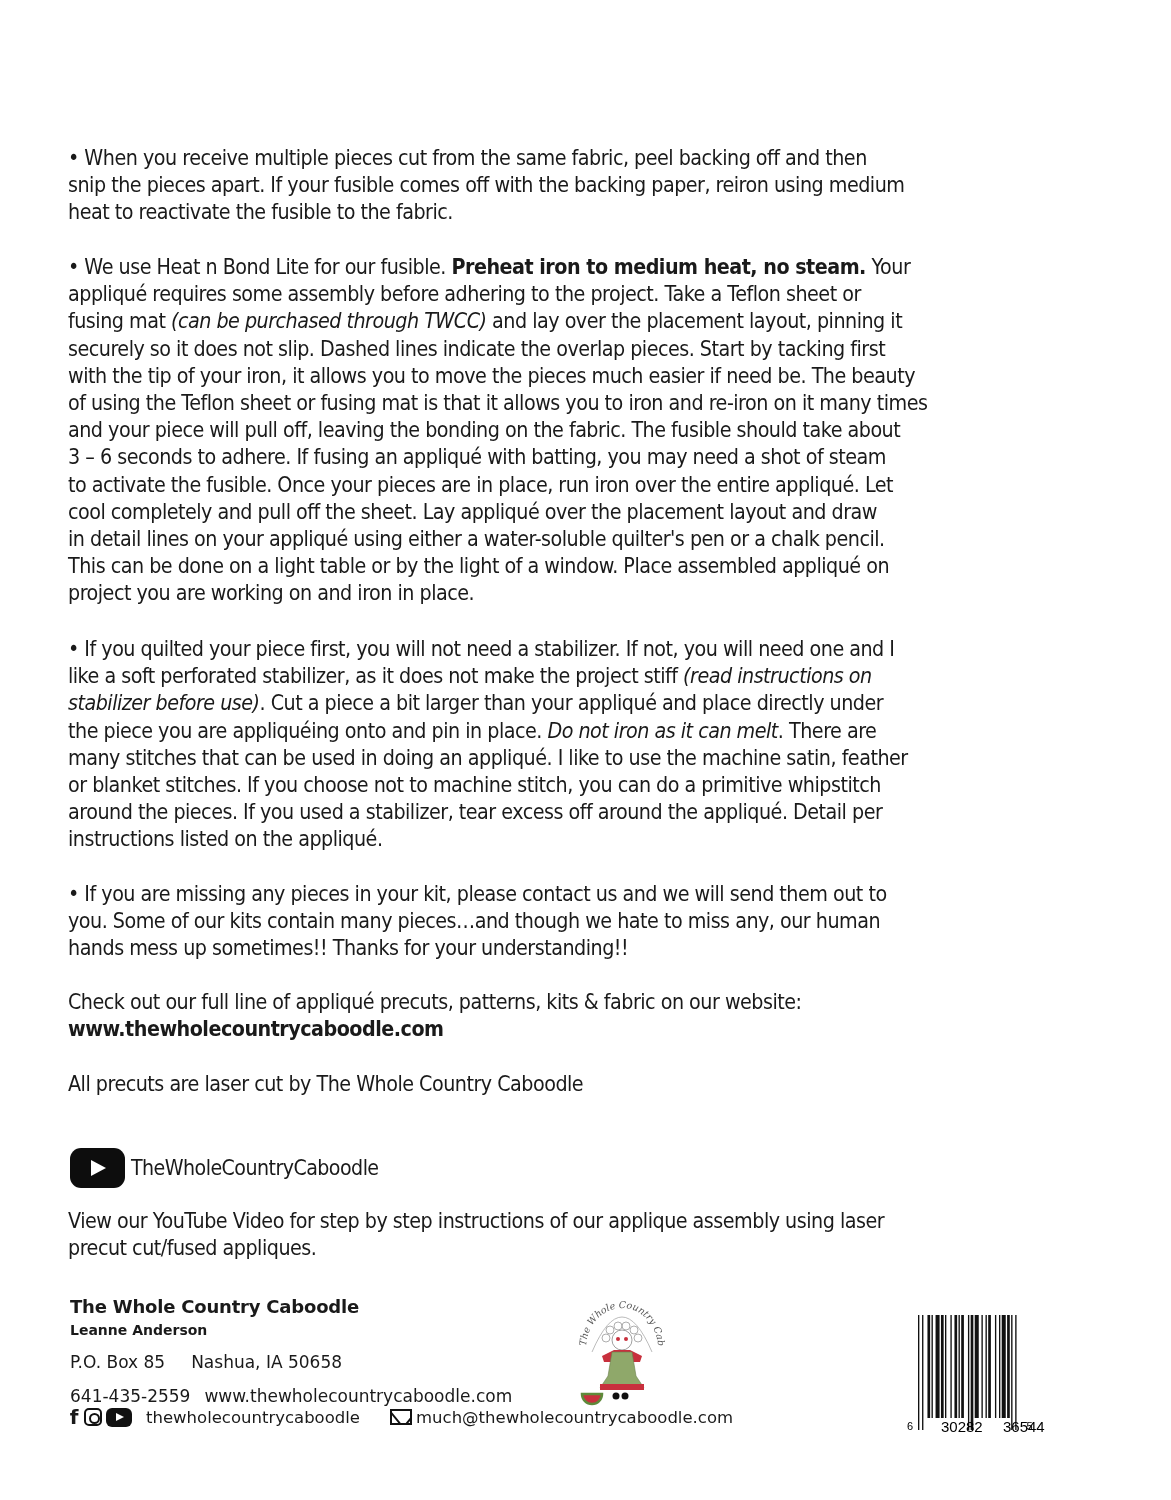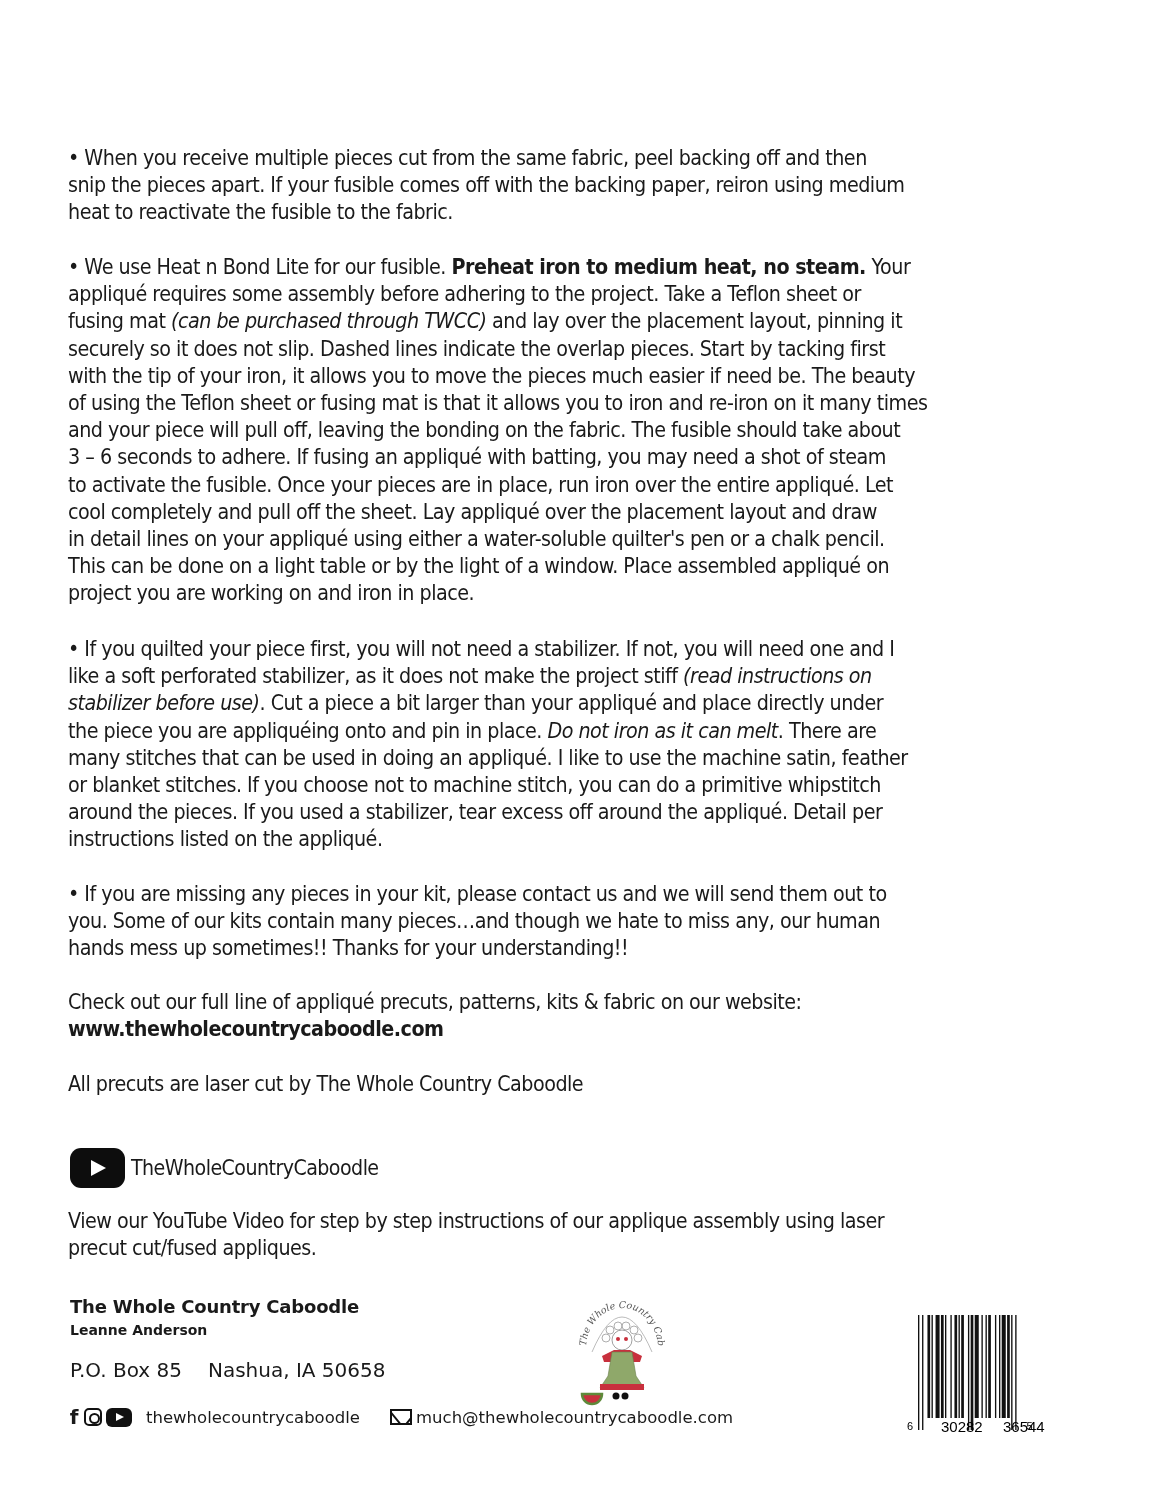--- a/index.html
+++ b/index.html
@@ -25,21 +25,21 @@
   .url-bold { font-weight:bold; }
   .yt-row { position:absolute; left:70px; top:1148px; height:40px; display:flex; align-items:center; }
   .yt-icon { width:55px; height:40px; background:#0d0d0d; border-radius:11px; position:relative; }
   .yt-icon::after { content:""; position:absolute; left:21px; top:12px; border-left:15px solid #fff;
                     border-top:8px solid transparent; border-bottom:8px solid transparent; }
   .yt-label { margin-left:6px; font-size:20.5px; letter-spacing:-0.6px; font-family:"DejaVu Sans", sans-serif;
               transform:scaleX(0.93); transform-origin:left center; }
   .contact { position:absolute; left:70px; top:1295px; font-family:"DejaVu Sans", sans-serif; color:#1a1a1a; }
   .c-company { font-size:18px; font-weight:bold; letter-spacing:-0.2px; line-height:24px; }
   .c-name { font-size:14px; font-weight:bold; line-height:22px; }
-  .c-row { font-size:20px; line-height:26px; white-space:nowrap; margin-top:16px; }
+  .c-row { font-size:17px; line-height:26px; white-space:nowrap; margin-top:8px; }
   .c-row span { display:inline-block; }
   .c-gap { width:26px; }
   .social-row { position:absolute; left:68px; top:1405px; display:flex; align-items:center;
                 font-family:"DejaVu Sans", sans-serif; font-size:16.5px; white-space:nowrap; }
   .s-icon { display:inline-flex; align-items:center; justify-content:center; margin-right:4px; }
   .fb { font-weight:bold; font-size:20px; width:12px; }
   .ig { width:18px; height:18px; border:2.5px solid #111; border-radius:5px; box-sizing:border-box; position:relative; }
   .ig::after { content:""; position:absolute; left:3px; top:3px; width:7px; height:7px; border:2px solid #111; border-radius:50%; }
   .yt-small { width:26px; height:19px; background:#111; border-radius:6px; position:relative; }
   .yt-small::after { content:""; position:absolute; left:10px; top:5px; border-left:8px solid #fff;
@@ -112,20 +112,23 @@
     <span class="line">View our YouTube Video for step by step instructions of our applique assembly using laser</span>
     <span class="line">precut cut/fused appliques.</span>
   </div>
 
   <div class="contact">
     <div class="c-company">The Whole Country Caboodle</div>
     <div class="c-name">Leanne Anderson</div>
     <div class="c-row">
       <span>P.O. Box 85</span><span class="c-gap"></span><span>Nashua, IA 50658</span>
     </div>
+    <div class="c-row">
+      <span>641-435-2559</span><span style="width:14px"></span><span>www.thewholecountrycaboodle.com</span>
+    </div>
   </div>
 
   <div class="social-row">
     <span class="s-icon fb">f</span>
     <span class="s-icon ig"></span>
     <span class="s-icon yt-small"></span>
     <span style="margin-left:10px">thewholecountrycaboodle</span>
     <span class="mail-icon"></span>
     <span>much@thewholecountrycaboodle.com</span>
   </div>

